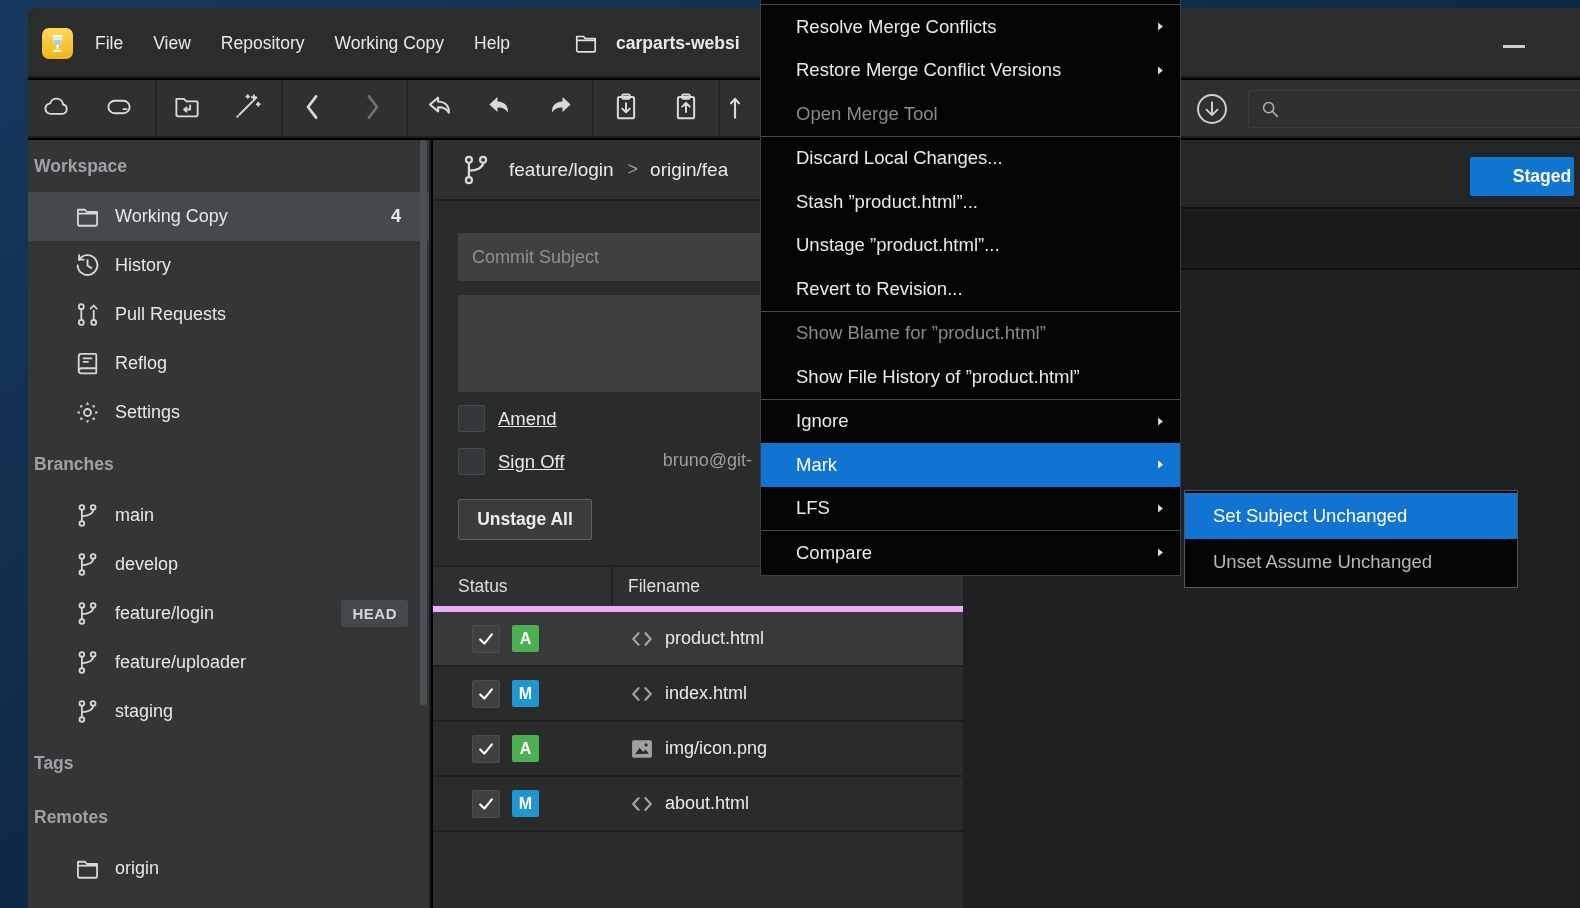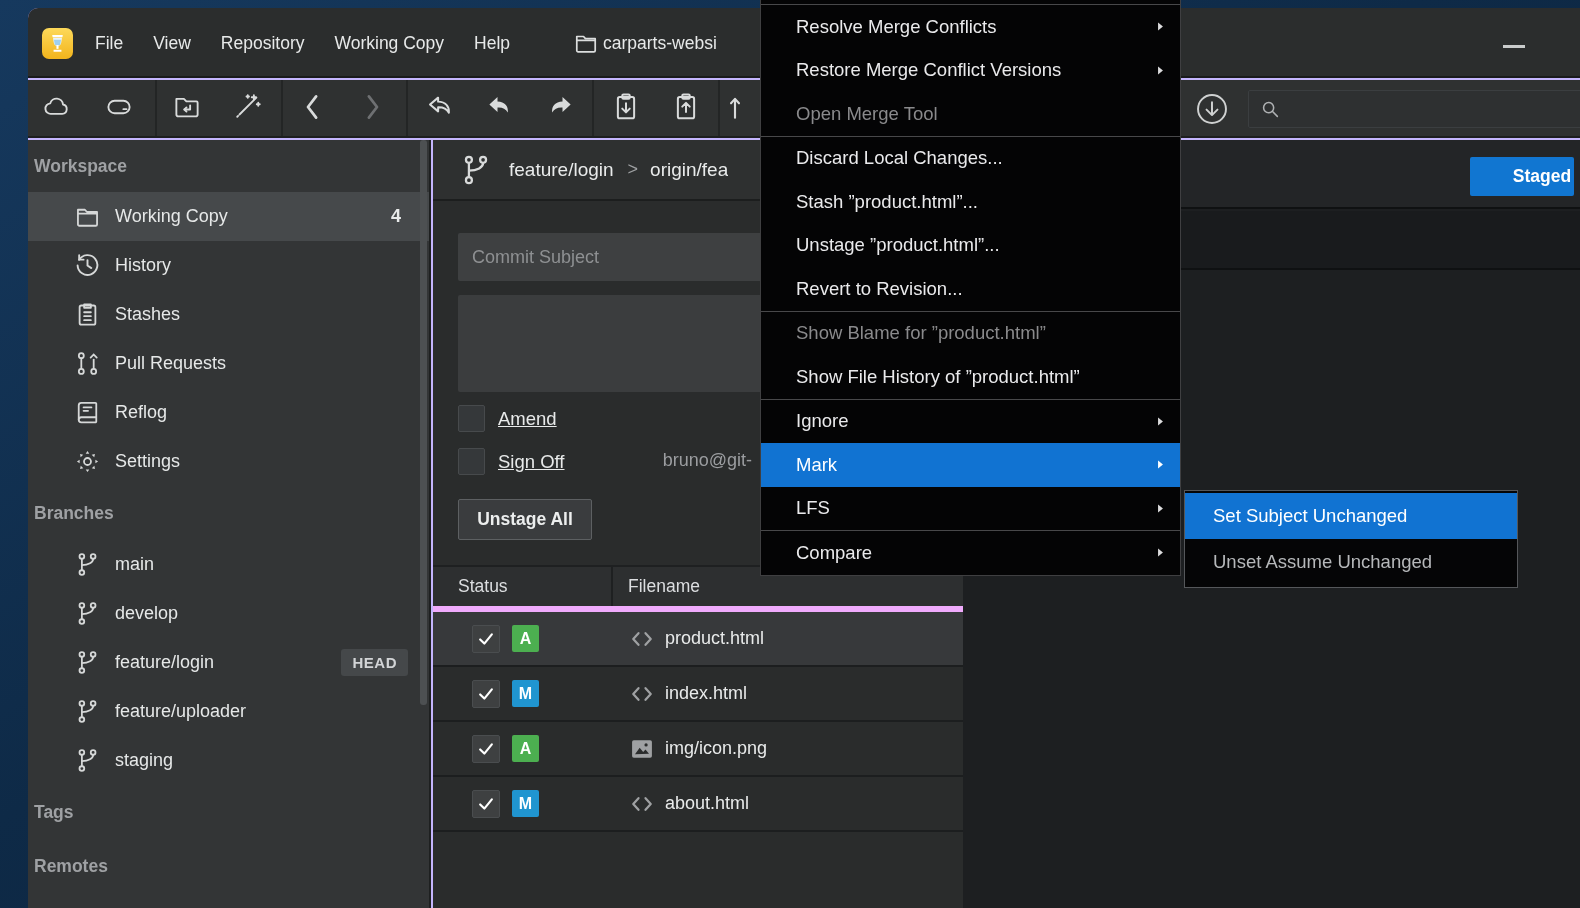--- a/index.html
+++ b/index.html
@@ -3,32 +3,32 @@
 <meta charset="utf-8">
 <style>
   * { box-sizing: border-box; }
   html,body { margin:0; padding:0; }
   body {
     width:1580px; height:908px; position:relative; overflow:hidden;
     font-family:"Liberation Sans", sans-serif;
     background:linear-gradient(150deg,#16395e 0%,#0e2a47 45%,#0a1f38 100%);
   }
   .window { position:absolute; left:28px; top:8px; width:1552px; height:900px;
-    background:#c4b5fd; border-top-left-radius:10px; overflow:hidden; }
+    background:#000000; border-top-left-radius:10px; overflow:hidden; }
 
   
   .titlebar { position:absolute; left:0; top:0; width:100%; height:70px;
     background:#2b2d2d; border-bottom:2px solid #191b1b; }
   .app-logo { position:absolute; left:14px; top:20px; width:31px; height:31px; border-radius:7px;
     background:linear-gradient(#fdd95a,#f2b41c); display:flex; align-items:center; justify-content:center; }
   .app-logo svg { width:23px; height:23px; }
   .menubar { position:absolute; left:52px; top:0; height:70px; display:flex; align-items:center; }
   .mb-item { padding:0 15px; font-size:17.5px; color:#e7e9e9; white-space:nowrap; }
   .repo-tab { position:absolute; left:545px; top:0; height:70px; width:187px; overflow:hidden;
-    display:flex; align-items:center; gap:4px; color:#e7e9e9; font-size:17.5px; white-space:nowrap; }
+    display:flex; align-items:center; gap:17px; color:#e7e9e9; font-size:17.5px; white-space:nowrap;font-weight:bold; }
   .repo-tab .ic { color:#dcdede; display:flex; } .repo-tab .ic svg { width:26px; height:26px; }
   .min-btn { position:absolute; left:1475px; top:30px; width:26px; height:16px;
     display:flex; align-items:center; }
   .min-btn i { display:block; width:22px; height:3px; background:#c9cbcb; }
 
   
   .toolbar { position:absolute; left:0; top:72px; width:100%; height:58px;
     background:#2f3131; border-bottom:2px solid #1d1f1f; }
   .tb-btn { position:absolute; top:7px; width:44px; height:44px; display:flex;
     align-items:center; justify-content:center; color:#d9dbdb; }
@@ -285,30 +285,20 @@
             <svg viewBox="0 0 24 24" fill="none" stroke="currentColor" stroke-width="1.7" stroke-linecap="round">
               <path d="M4.6 6.8A8.8 8.8 0 1 1 3.2 12"></path>
               <path d="M4.6 2.9v3.9h3.9"></path>
               <path d="M12 7.2V12l3.4 2.3"></path>
             </svg>
           </span>
           <span>History</span>
         </div>
         <div class="sb-item">
           <span class="ic">
-            <svg viewBox="0 0 24 24" fill="none" stroke="currentColor" stroke-width="1.6" stroke-linejoin="round">
-              <rect x="5" y="4" width="14" height="17" rx="1.5"></rect>
-              <path d="M9 3h6v3H9z"></path>
-              <path d="M9 10h6M9 13.5h6M9 17h6" stroke-linecap="round"></path>
-            </svg>
-          </span>
-          <span>Stashes</span>
-        </div>
-        <div class="sb-item">
-          <span class="ic">
             <svg viewBox="0 0 24 24" fill="none" stroke="currentColor" stroke-width="1.6" stroke-linecap="round">
               <circle cx="6.5" cy="5" r="2.2"></circle>
               <path d="M6.5 7.5v9"></path>
               <circle cx="6.5" cy="19" r="2.2"></circle>
               <circle cx="17.5" cy="19" r="2.2"></circle>
               <path d="M17.5 16.5V8.5"></path>
               <path d="M14.8 6.8 17.5 4l2.7 2.8"></path>
             </svg>
           </span>
           <span>Pull Requests</span>

